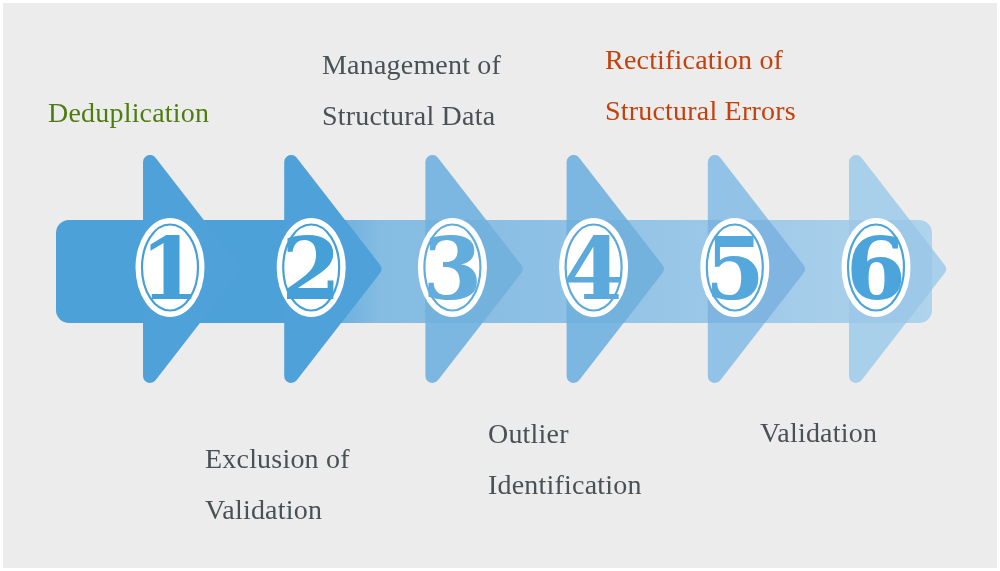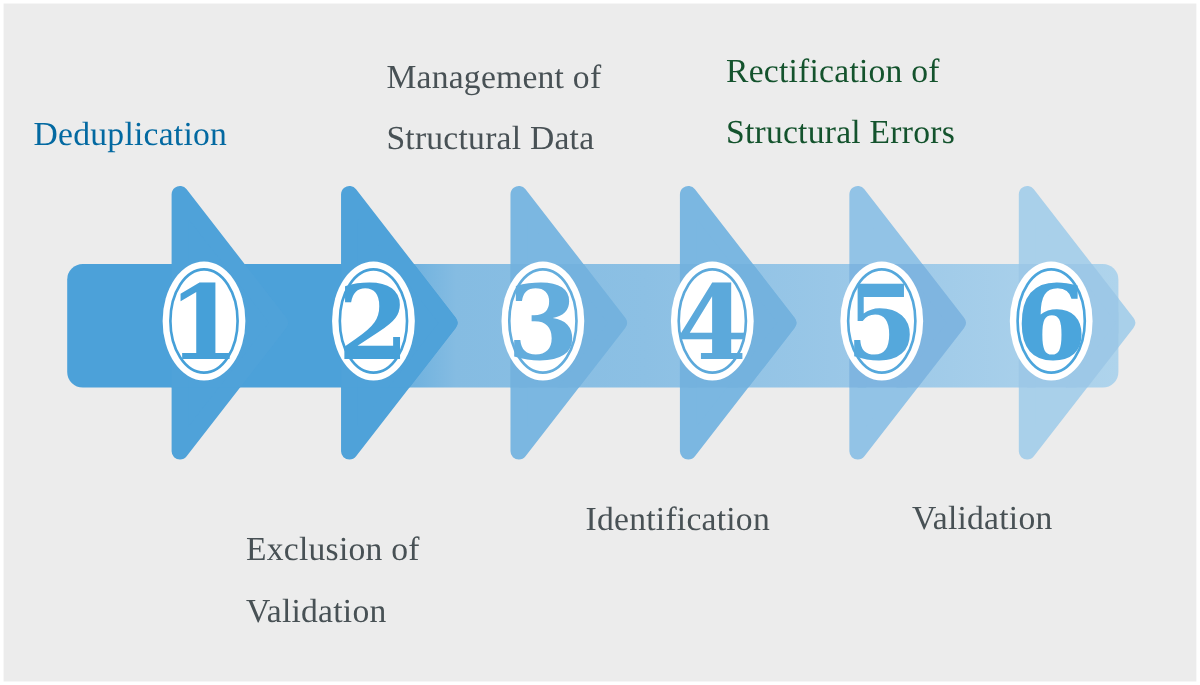--- a/index.html
+++ b/index.html
@@ -82,35 +82,36 @@
         <g>
           <polygon points="856,162 856,376 939,269" fill="#A9D0EA" stroke="#A9D0EA" stroke-width="14" stroke-linejoin="round"></polygon>
           <polygon points="856,162 856,376 939,269" fill="#9DC8E7" stroke="#9DC8E7" stroke-width="14" stroke-linejoin="round" clip-path="url(#band-clip)"></polygon>
           <ellipse cx="876" cy="267.5" rx="34.5" ry="49.5" fill="#FFFFFF"></ellipse>
           <ellipse cx="876" cy="267.5" rx="28" ry="43" fill="none" stroke="#4BA5DC" stroke-width="2.2"></ellipse>
           <text x="876" y="299" text-anchor="middle" font-size="86" class="digit" fill="#4BA5DC">6</text>
         </g>
       </g>
   </svg>
   <div id="labels">
-      <div class="step-label" style="left: 28px; top: 87px; color: #0369a1;">
+      <div class="step-label" style="left: 48px; top: 87px; color: #4d7c0f;">
         <div>Deduplication</div>
       </div>
       <div class="step-label" style="left: 205px; top: 433px; color: rgb(72, 81, 85);">
         <div>Exclusion of</div>
         <div>Validation</div>
       </div>
       <div class="step-label" style="left: 322px; top: 39px; color: rgb(72, 81, 85);">
         <div>Management of</div>
         <div>Structural Data</div>
       </div>
       <div class="step-label" style="left: 488px; top: 408px; color: rgb(72, 81, 85);">
+        <div>Outlier</div>
         <div>Identification</div>
       </div>
-      <div class="step-label" style="left: 605px; top: 34px; color: #14532d;">
+      <div class="step-label" style="left: 605px; top: 34px; color: #c2410c;">
         <div>Rectification of</div>
         <div>Structural Errors</div>
       </div>
       <div class="step-label" style="left: 760px; top: 407px; color: rgb(72, 81, 85);">
         <div>Validation</div>
       </div>
     </div>
 </div>
 
 </body></html>

